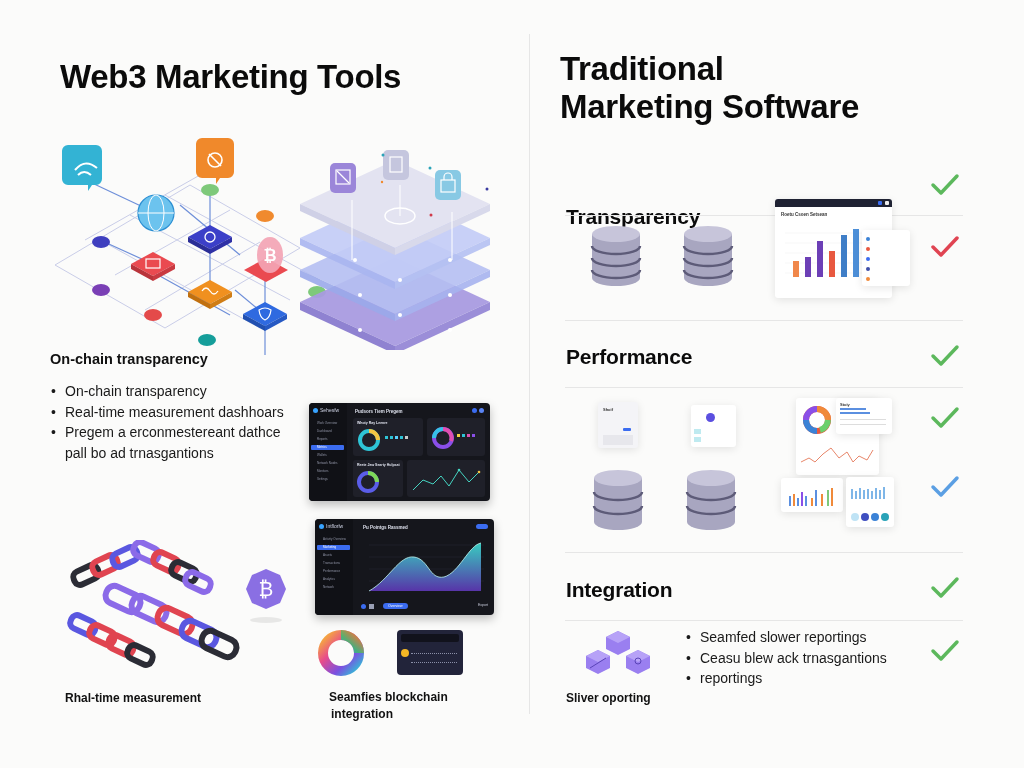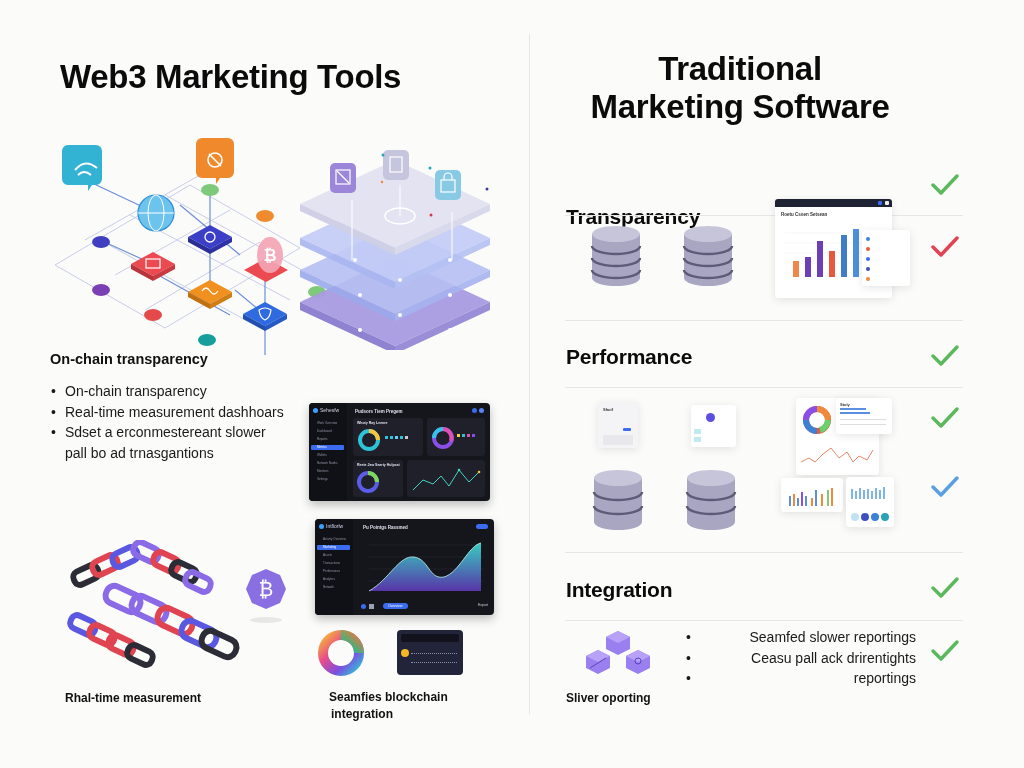--- a/index.html
+++ b/index.html
@@ -10,21 +10,21 @@
     color: #111;
     position: relative;
   }
   .abs { position: absolute; }
 
   
   .title-left {
     left: 60px; top: 58px; font-size: 33px; font-weight: 700; letter-spacing: -0.3px; color: #0b0b0b;
   }
   .title-right {
-    left: 560px; top: 50px; width: 360px; text-align: center; font-size: 33px; font-weight: 700; line-height: 38px; color: #0b0b0b; letter-spacing: -0.3px;
+    left: 560px; top: 50px; width: 360px; font-size: 33px; font-weight: 700; line-height: 38px; color: #0b0b0b; letter-spacing: -0.3px;
   }
 
   .divider-vertical {
     left: 529px; top: 34px; width: 1px; height: 680px; background: #e6e6e6;
   }
 
   
   .section-heading { font-size: 14.5px; font-weight: 700; color: #111; }
   .bullets { list-style: none; font-size: 14px; line-height: 20.5px; color: #1a1a1a; }
   .bullets li { position: relative; padding-left: 14px; }
@@ -50,21 +50,21 @@
   .hline { height: 1px; background: #e6e6e6; }
 
   .check { width: 30px; height: 26px; }
 
   .db { width: 52px; height: 64px; }
 
   .mini-card {
     background: #fff; border-radius: 3px; box-shadow: 0 2px 8px rgba(0,0,0,0.10);
   }
   .right-bullets { list-style: none; font-size: 14px; line-height: 20.5px; color: #1a1a1a; }
-  .right-bullets li { position: relative; padding-left: 14px; text-align: right; }
+  .right-bullets li { position: relative; padding-left: 14px; }
   .right-bullets li::before { content: "•"; position: absolute; left: 0; }
 </style>
 </head>
 <body>
 
 <div class="abs title-left">Web3 Marketing Tools</div>
 <div class="abs divider-vertical"></div>
 
 <svg class="abs" style="left:30px; top:130px;" width="300" height="225">
   <g stroke="#c9cde8" stroke-width="1" fill="none">
@@ -199,21 +199,21 @@
     <circle cx="187" cy="39" r="1.5" fill="#3a3aa0"></circle>
     <circle cx="131" cy="65" r="1.5" fill="#d03a4a"></circle>
     <circle cx="82" cy="32" r="1.2" fill="#f08a2e"></circle>
   </g>
 </svg>
 
 <div class="abs section-heading" style="left:50px; top:351px;">On-chain transparency</div>
 <ul class="abs bullets" style="left:51px; top:381px; width:250px;">
   <li>On-chain transparency</li>
   <li>Real-time measurement dashhoars</li>
-  <li>Sdset a erconmestereant slower</li>
+  <li>Pregem a erconmestereant dathce</li>
   <li class="cont">pall bo ad trnasgantions</li>
 </ul>
 
 <div class="abs dash" style="left:309px; top:403px; width:181px; height:98px;">
   <div class="side">
     <div class="logo">
         <i></i>
         <span>Sehesfw</span>
       </div>
     <div class="item" style="top:18px;">Work Overview</div>
@@ -540,21 +540,21 @@
     <polygon points="56,22 68,28 68,40 56,46 44,40 44,28" fill="#9a7ff0"></polygon>
     <polygon points="44,28 56,34 68,28 56,22" fill="#b7a2f7"></polygon>
     <circle cx="56" cy="33" r="3" fill="none" stroke="#5a44b8" stroke-width="1"></circle>
     <path d="M8 40 l16 -10" stroke="#5a44b8" stroke-width="1"></path>
   </g>
 </svg>
 <div class="abs caption" style="left:566px; top:690px;">Sliver oporting</div>
 
 <ul class="abs right-bullets" style="left:686px; top:627px; width:230px;">
   <li>Seamfed slower reportings</li>
-  <li>Ceasu pall ack drirentights</li>
+  <li>Ceasu blew ack trnasgantions</li>
   <li>reportings</li>
 </ul>
 
 <svg class="abs check" style="left:930px; top:575px;" viewBox="0 0 30 26">
   <polyline points="3,13 11,21 27,4" fill="none" stroke="#5cb85c" stroke-width="3.5" stroke-linecap="round" stroke-linejoin="round"></polyline>
 </svg>
 <svg class="abs check" style="left:930px; top:638px;" viewBox="0 0 30 26">
   <polyline points="3,13 11,21 27,4" fill="none" stroke="#5cb85c" stroke-width="3.5" stroke-linecap="round" stroke-linejoin="round"></polyline>
 </svg>
 

